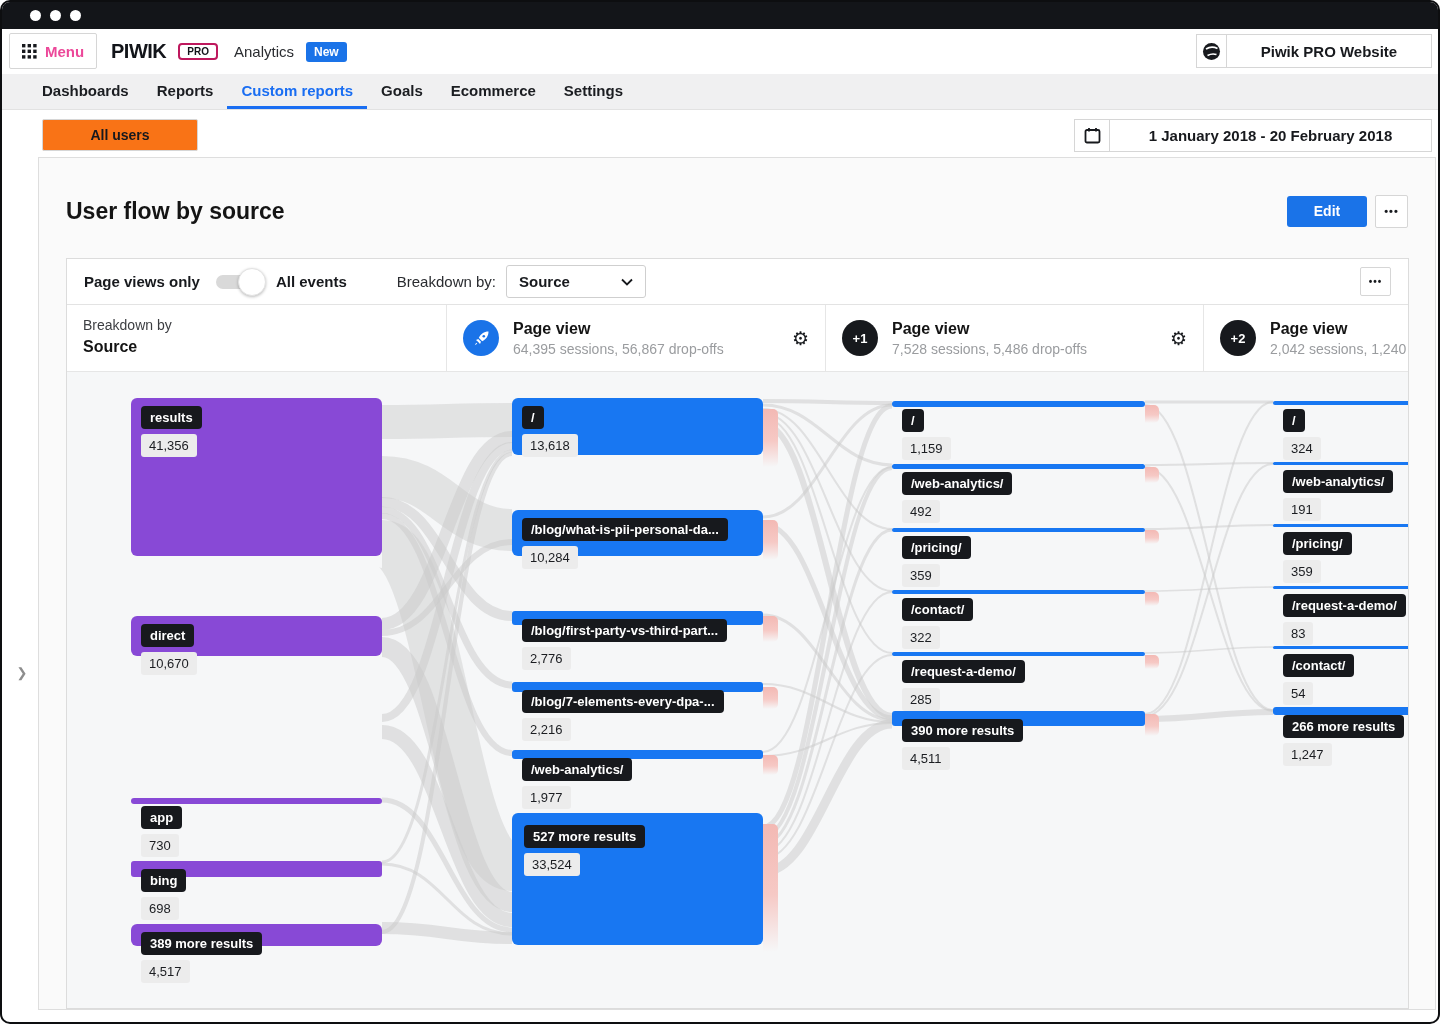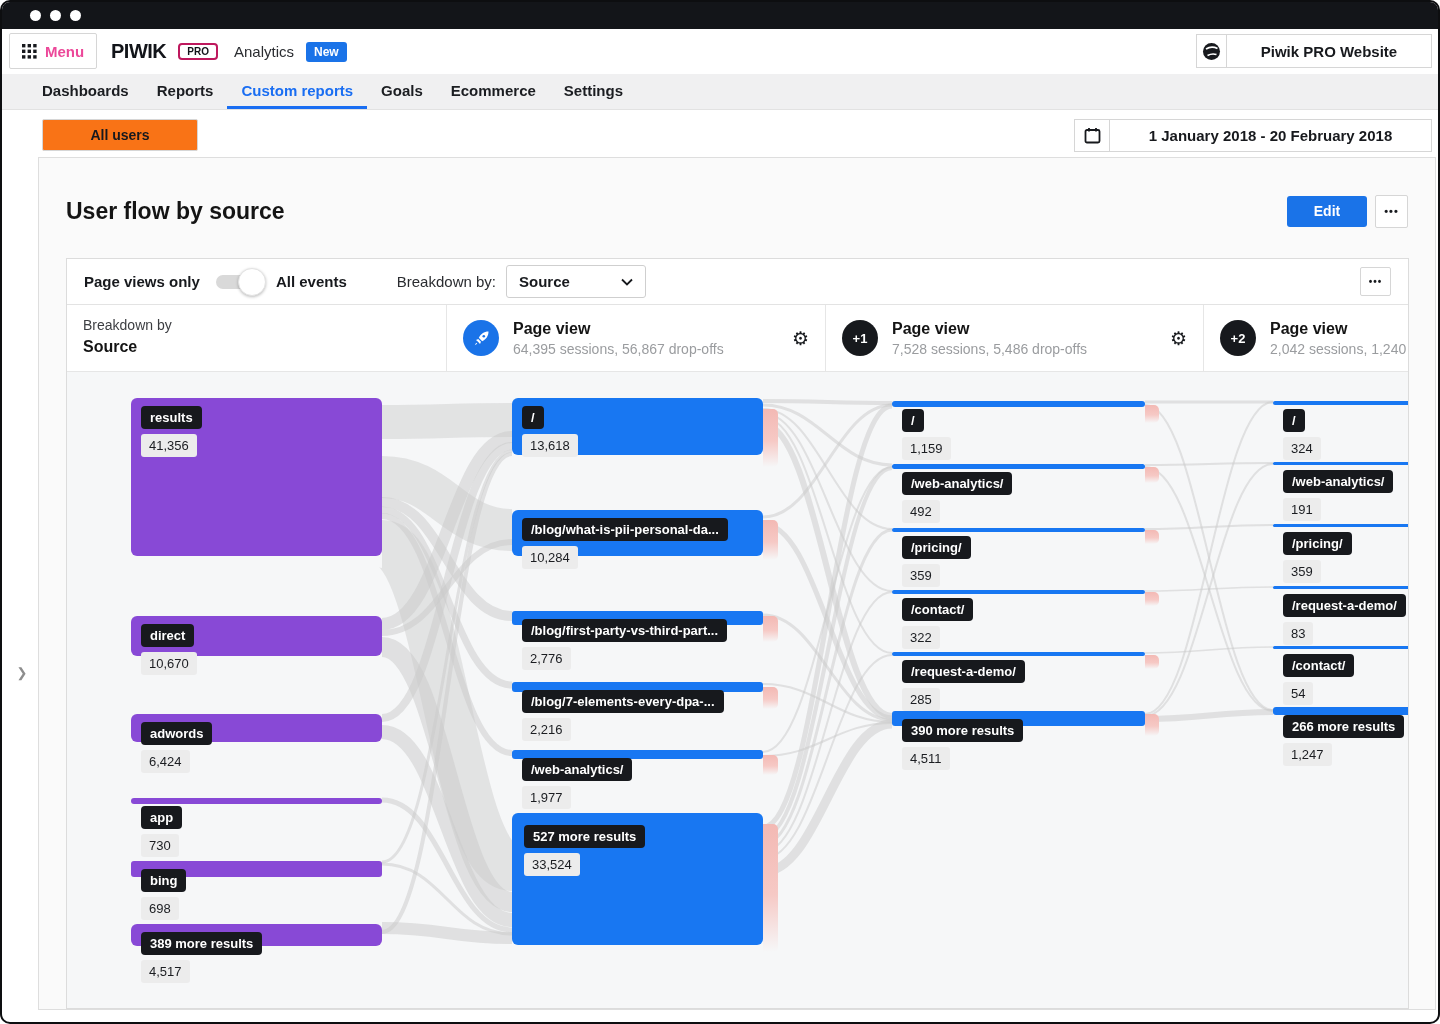--- a/index.html
+++ b/index.html
@@ -290,24 +290,20 @@
         <div class="drop" style="left:1078px;top:342px;width:14px;height:22px"></div>
 
         <div class="node c1" style="left:64px;top:26px;width:251px;height:158px">
           <span class="pill">results</span>
           <span class="val">41,356</span>
         </div>
         <div class="node c1" style="left:64px;top:244px;width:251px;height:40px">
           <span class="pill">direct</span>
           <span class="val">10,670</span>
         </div>
-        <div class="node c1" style="left:64px;top:342px;width:251px;height:28px">
-          <span class="pill">adwords</span>
-          <span class="val">6,424</span>
-        </div>
         <div class="node c1 thin" style="left:64px;top:426px;width:251px;height:6px">
           <span class="pill">app</span>
           <span class="val">730</span>
         </div>
         <div class="node c1 thin" style="left:64px;top:489px;width:251px;height:16px">
           <span class="pill">bing</span>
           <span class="val">698</span>
         </div>
         <div class="node c1" style="left:64px;top:552px;width:251px;height:22px">
           <span class="pill">389 more results</span>

